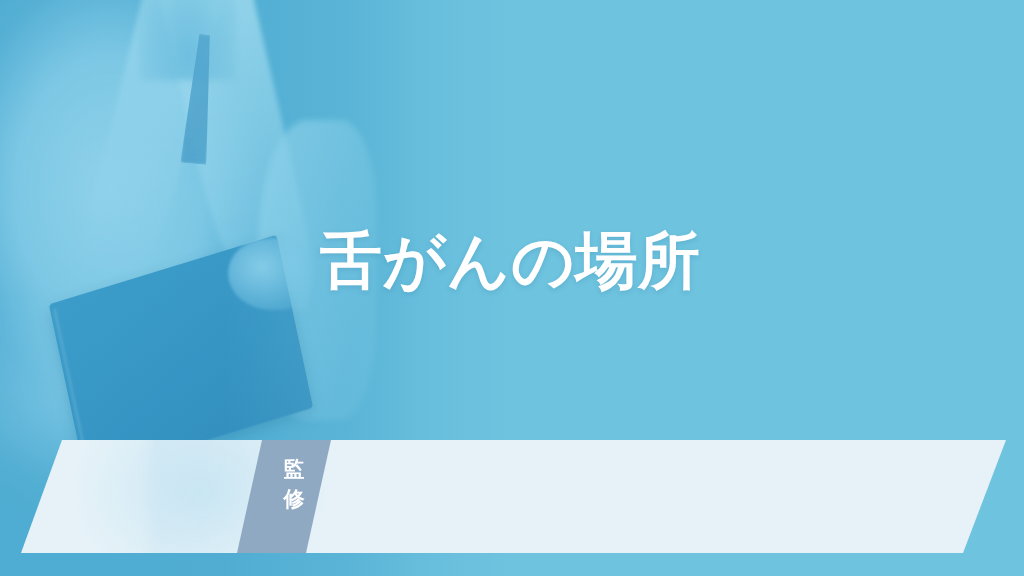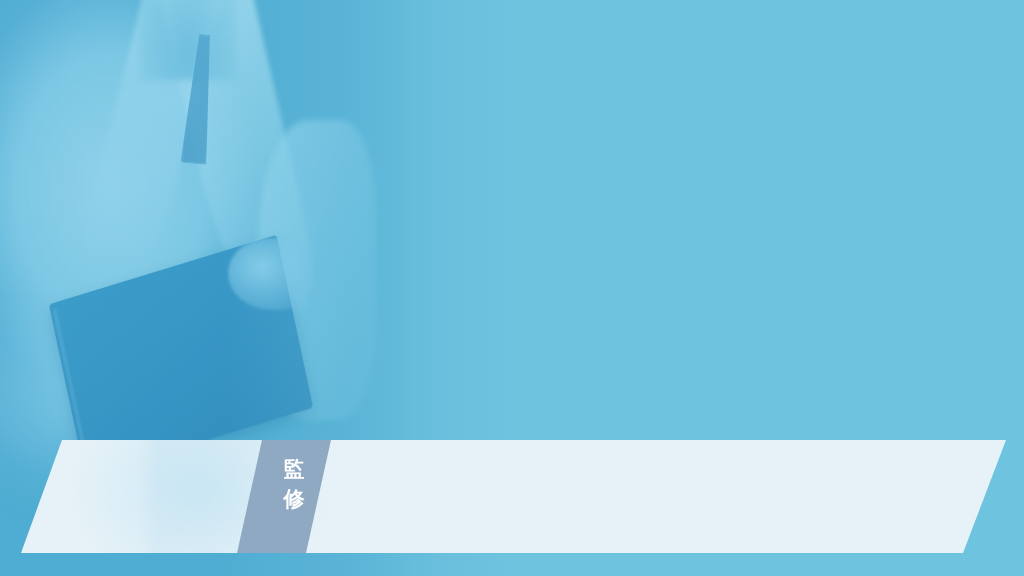--- a/index.html
+++ b/index.html
@@ -264,20 +264,21 @@
     <div class="ph-neck"></div>
     <div class="ph-tie"></div>
     <div class="ph-sleeve"></div>
     <div class="ph-board"></div>
     <div class="ph-board-edge"></div>
     <div class="ph-hand"></div>
     <div class="photo-tint"></div>
     <div class="photo-fade"></div>
   </div>
 
+  <div class="title">舌がんの場所</div>
 
   <div class="credit-bar">
 
     <div class="bar-shape"></div>
     <div class="bar-clip">
       <div class="bar-ghost"></div>
       <div class="bar-ghost2"></div>
     </div>
 
     <div class="kanshu-band">

